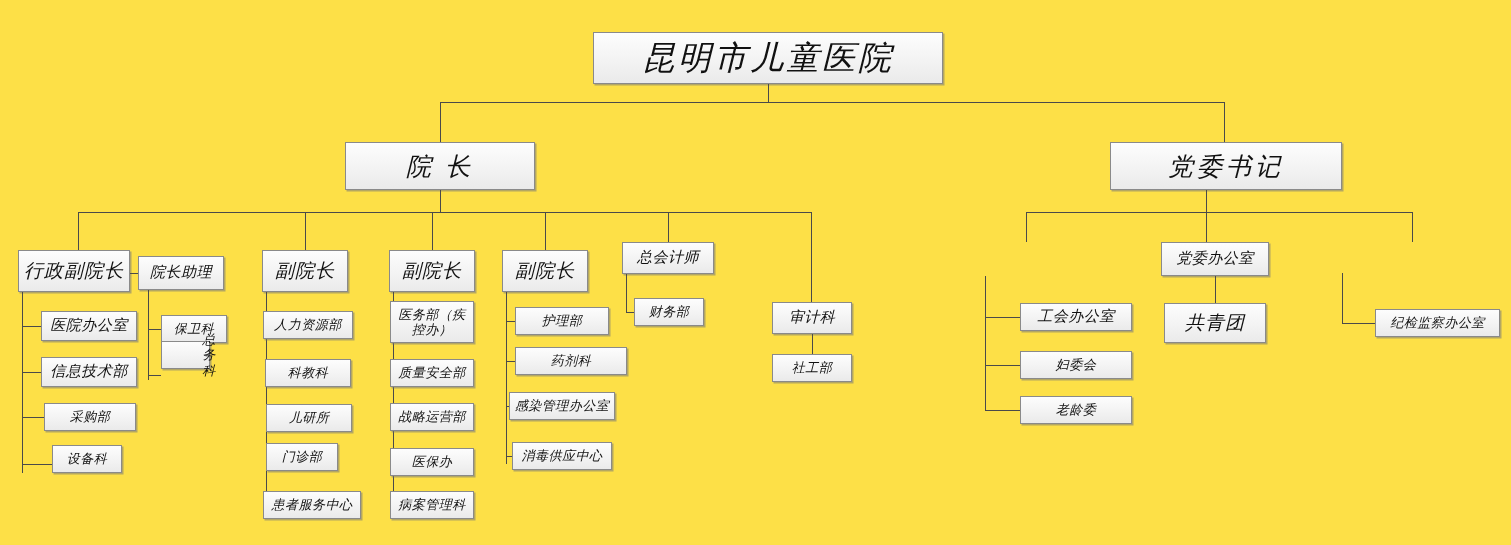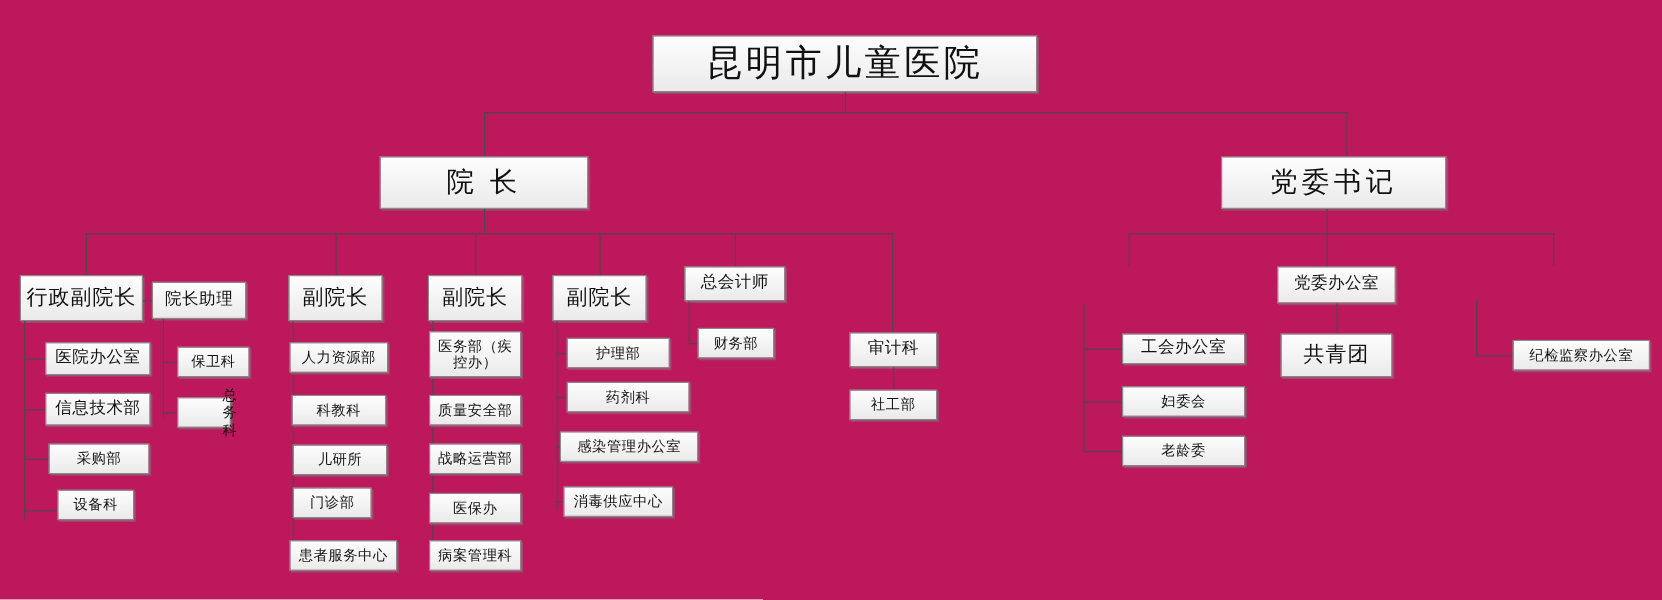--- a/index.html
+++ b/index.html
@@ -7,21 +7,22 @@
   body{
     font-family:"Liberation Serif","DejaVu Serif",serif;
     color:#000000;
     -webkit-font-smoothing:antialiased;
   }
   #canvas{
     position:relative;
     width:1511px;
     height:545px;
     overflow:hidden;
-    background:#be185d;
+    background:#fde047;
+    font-style:italic;
   }
   
   .ln{position:absolute;background:#4a4a4a;}
   .ln.v{width:1px;}
   .ln.h{height:1px;}
 
   
   .node{
     position:absolute;
     box-sizing:border-box;
@@ -49,21 +50,21 @@
 <div id="canvas">
 
   <div class="node lvl0" style="left:593px;top:32px;width:350px;height:52px;">昆明市儿童医院</div>
 
   <div class="ln v" style="left:768px;top:84px;height:18px;"></div>
   <div class="ln h" style="left:440px;top:102px;width:785px;"></div>
   <div class="ln v" style="left:440px;top:102px;height:40px;"></div>
   <div class="ln v" style="left:1224px;top:102px;height:40px;"></div>
 
   <div class="node lvl1" style="left:345px;top:142px;width:190px;height:48px;">院  长</div>
-  <div class="node lvl1" style="left:1110px;top:142px;width:205px;height:48px;">党委书记</div>
+  <div class="node lvl1" style="left:1110px;top:142px;width:232px;height:48px;">党委书记</div>
 
   <div class="ln v" style="left:440px;top:190px;height:22px;"></div>
   <div class="ln h" style="left:78px;top:212px;width:733px;"></div>
   <div class="ln v" style="left:78px;top:212px;height:38px;"></div>
   <div class="ln v" style="left:305px;top:212px;height:38px;"></div>
   <div class="ln v" style="left:432px;top:212px;height:38px;"></div>
   <div class="ln v" style="left:545px;top:212px;height:38px;"></div>
   <div class="ln v" style="left:668px;top:212px;height:30px;"></div>
   <div class="ln v" style="left:811px;top:212px;height:90px;"></div>
 
@@ -85,21 +86,21 @@
   <div class="ln h" style="left:22px;top:464px;width:30px;"></div>
   <div class="node lvl3" style="left:41px;top:311px;width:96px;height:30px;">医院办公室</div>
   <div class="node lvl3" style="left:41px;top:357px;width:96px;height:30px;">信息技术部</div>
   <div class="node lvl4" style="left:44px;top:403px;width:92px;height:28px;">采购部</div>
   <div class="node lvl4" style="left:52px;top:445px;width:70px;height:28px;">设备科</div>
 
   <div class="ln v" style="left:148px;top:290px;height:90px;"></div>
   <div class="ln h" style="left:148px;top:329px;width:13px;"></div>
   <div class="ln h" style="left:148px;top:375px;width:13px;"></div>
   <div class="node lvl4" style="left:161px;top:315px;width:66px;height:28px;">保卫科</div>
-  <div class="node lvl4" style="left:161px;top:361px;width:42px;height:28px;padding-left:47px;">总务科</div>
+  <div class="node lvl4" style="left:161px;top:341px;width:42px;height:28px;padding-left:47px;">总务科</div>
 
   <div class="ln v" style="left:266px;top:292px;height:214px;"></div>
   <div class="ln h" style="left:266px;top:325px;width:9px;"></div>
   <div class="ln h" style="left:266px;top:373px;width:9px;"></div>
   <div class="ln h" style="left:266px;top:418px;width:9px;"></div>
   <div class="ln h" style="left:266px;top:457px;width:9px;"></div>
   <div class="ln h" style="left:266px;top:505px;width:9px;"></div>
   <div class="node lvl4" style="left:263px;top:311px;width:90px;height:28px;">人力资源部</div>
   <div class="node lvl4" style="left:265px;top:359px;width:86px;height:28px;">科教科</div>
   <div class="node lvl4" style="left:266px;top:404px;width:86px;height:28px;">儿研所</div>
@@ -119,21 +120,21 @@
   <div class="node lvl4" style="left:390px;top:448px;width:84px;height:28px;">医保办</div>
   <div class="node lvl4" style="left:390px;top:491px;width:84px;height:28px;">病案管理科</div>
 
   <div class="ln v" style="left:506px;top:292px;height:172px;"></div>
   <div class="ln h" style="left:506px;top:321px;width:9px;"></div>
   <div class="ln h" style="left:506px;top:361px;width:9px;"></div>
   <div class="ln h" style="left:506px;top:406px;width:9px;"></div>
   <div class="ln h" style="left:506px;top:456px;width:9px;"></div>
   <div class="node lvl4" style="left:515px;top:307px;width:94px;height:28px;">护理部</div>
   <div class="node lvl4" style="left:515px;top:347px;width:112px;height:28px;">药剂科</div>
-  <div class="node lvl4" style="left:509px;top:392px;width:126px;height:28px;">感染管理办公室</div>
+  <div class="node lvl4" style="left:509px;top:392px;width:106px;height:28px;">感染管理办公室</div>
   <div class="node lvl4" style="left:512px;top:442px;width:100px;height:28px;">消毒供应中心</div>
 
   <div class="ln v" style="left:626px;top:274px;height:38px;"></div>
   <div class="ln h" style="left:626px;top:312px;width:8px;"></div>
   <div class="node lvl4" style="left:634px;top:298px;width:70px;height:28px;">财务部</div>
 
   <div class="ln v" style="left:812px;top:334px;height:20px;"></div>
   <div class="node lvl4" style="left:772px;top:354px;width:80px;height:28px;">社工部</div>
 
   <div class="ln v" style="left:1206px;top:190px;height:22px;"></div>

